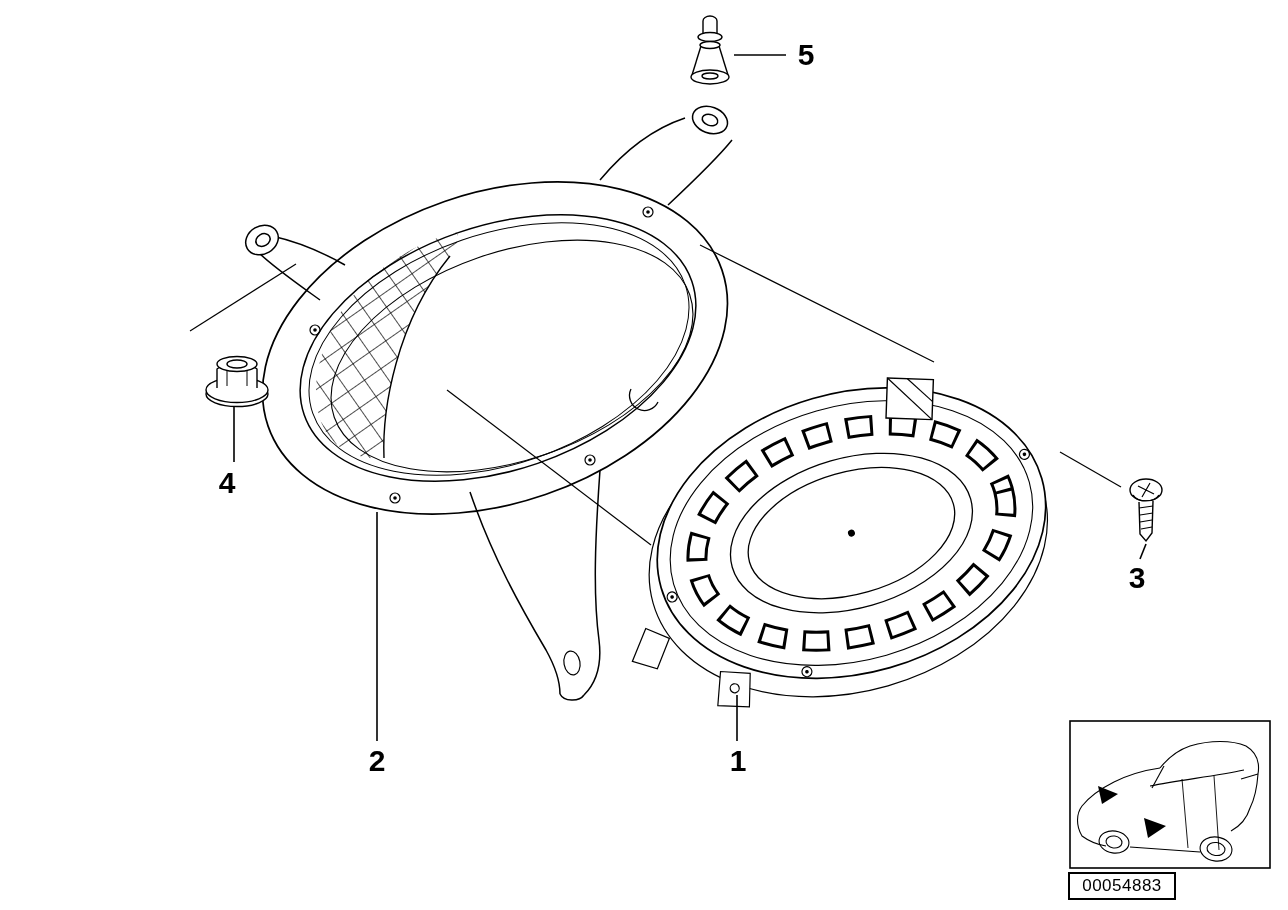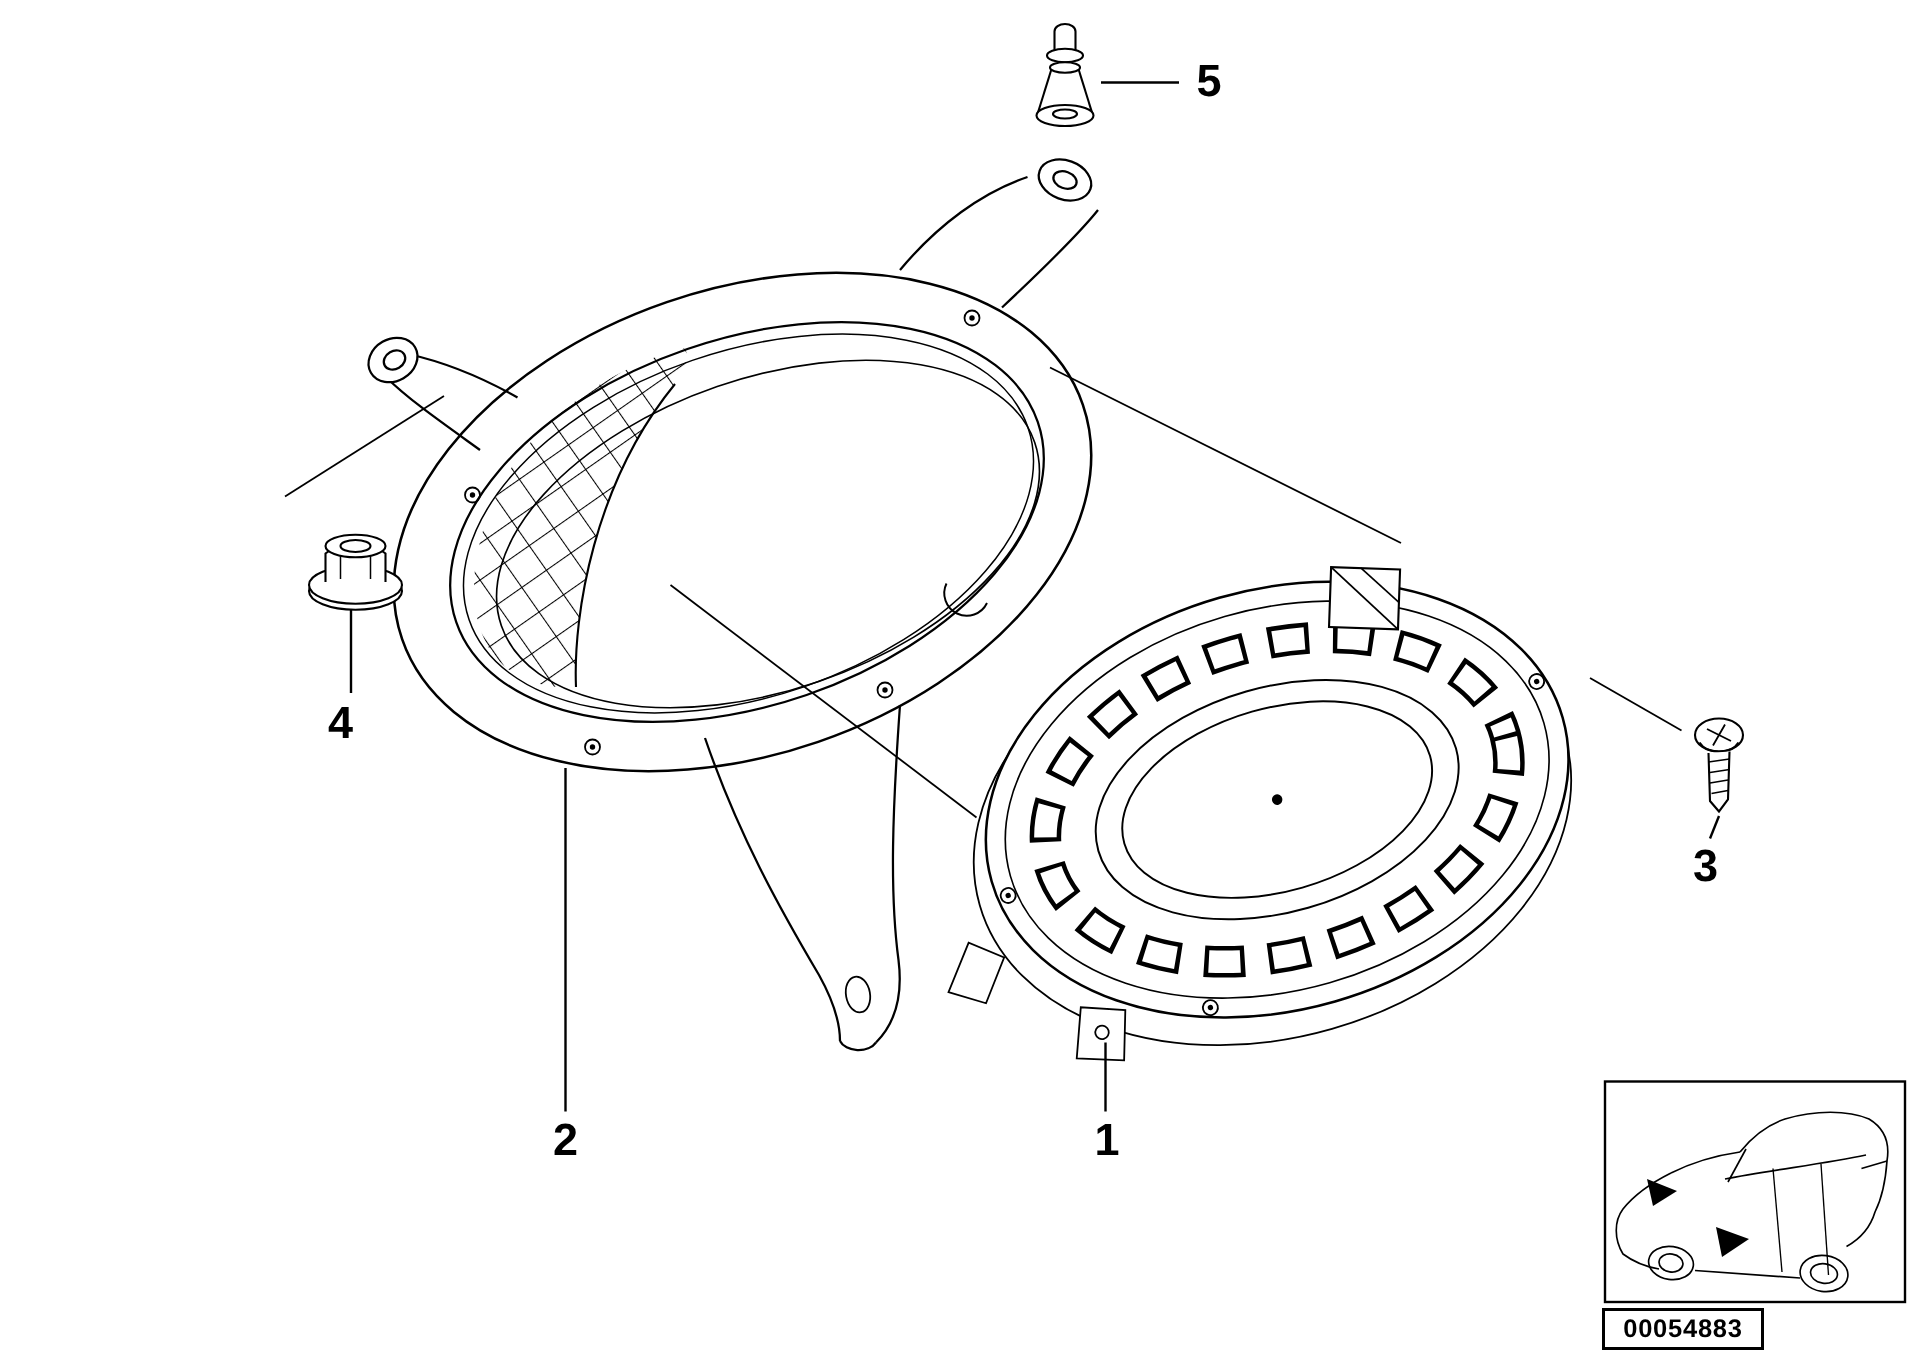--- a/index.html
+++ b/index.html
@@ -9,21 +9,21 @@
   }
   #stage svg{position:absolute;left:0;top:0;}
   .part-label{
     position:absolute;width:34px;text-align:center;
     font-size:30px;font-weight:700;color:#000;line-height:34px;
     user-select:none;
   }
   #diagram-id-box{
     position:absolute;left:1068px;top:872px;width:104px;height:24px;
     border:2px solid #000;display:flex;align-items:center;justify-content:center;
-    font-size:17px;color:#000;letter-spacing:0.5px;background:#fff;font-weight:bold;
+    font-size:17px;color:#000;letter-spacing:0.5px;background:#fff;
   }
 </style>
 </head>
 <body>
 
 <div id="stage">
 
 <svg width="1288" height="910" viewBox="0 0 1288 910">
   <defs>
     <pattern id="hatchA" width="20" height="20" patternUnits="userSpaceOnUse" patternTransform="rotate(55)">

